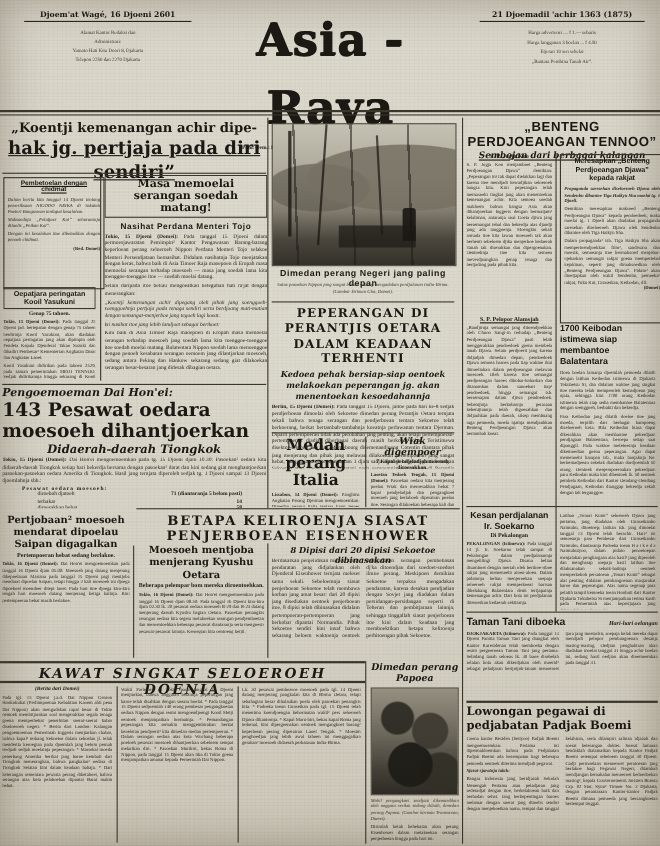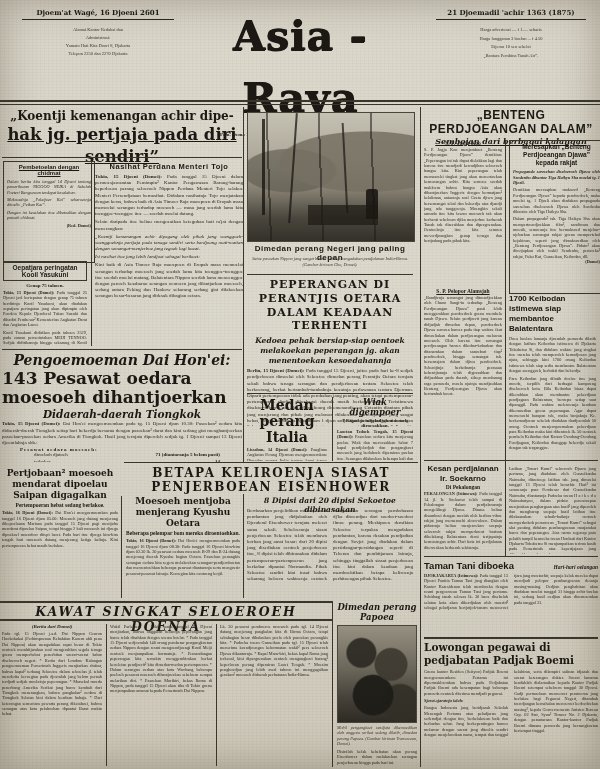--- a/index.html
+++ b/index.html
@@ -73,20 +73,21 @@
 
   <div class="abs box" style="left:3px;top:161px;width:84px;height:96px;padding:2px 3px;overflow:hidden;">
     <div class="sanshead ctr" style="font-size:6px;text-decoration:underline;">Pembetoelan dengan chidmat</div>
     <div class="tiny ital" style="margin-top:3px;">Dalam berita kita tanggal 14 Djoeni tentang pemeriksaan NIGOOO NEIKA di Sekolah Poeteri Bangsawan terdapat kesalahan.</div>
     <div class="tiny ital" style="margin-top:2px;">Maksoednja „Pelatjoer Kai” seharoesnja ditoelis „Peikan Kai”.</div>
     <div class="tiny ital" style="margin-top:2px;">Dengan ini kesalahan itoe dibetoelkan dengan penoeh chidmat.</div>
     <div class="tiny" style="text-align:right;font-weight:bold;margin-top:2px;">(Red. Domei)</div>
   </div>
 
   <div class="abs" style="left:95px;top:159px;width:148px;height:188px;overflow:hidden;">
+    <div class="box serifhead ctr" style="font-size:10px;padding:2px 2px;">Masa memoelai serangan soedah matang!</div>
     <div class="sanshead ctr" style="font-size:7.5px;margin-top:3px;letter-spacing:.5px;">Nasihat Perdana Menteri Tojo</div>
     <div class="bodytxt" style="margin-top:3px;">
       <span class="dateline">Tokio, 15 Djoeni (Domei):</span>
       <span>Pada tanggal 15 Djoeni dalam permoesjawaratan Pemimpin² Kantor Pengawasan Barang-barang keperloean perang seloeroeh Nippon Perdana Menteri Tojo selakoe Menteri Persendjataan bernasihat. Didalam nasihatnja Tojo menjatakan dengan keras, bahwa baik di Asia Timoer Raja maoepoen di Eropah masa memoelai serangan terhadap moesoeh — masa jang soedah lama kita toenggoe-toenggoe itoe — soedah moelai datang.</span>
     </div>
     <div class="bodytxt" style="margin-top:2px;">Selain daripada itoe beliau mengoeatkan keteguhan hati ra'jat dengan menerangkan:</div>
     <div class="bodytxt ital" style="margin-top:2px;">„Koentji kemenangan achir dipegang oleh pihak jang soenggoeh-soenggoehnja pertjaja pada tenaga sendiri serta berdjoang mati-matian dengan semangat-menjerboe jang tegoeh lagi koeat.</div>
     <div class="bodytxt ital" style="margin-top:2px;">Isi nasihat itoe jang lebih landjoet sebagai berikoet:</div>
     <div class="bodytxt" style="margin-top:2px;">Kini baik di Asia Timoer Raja maoepoen di Eropah masa memoelai serangan terhadap moesoeh jang soedah lama kita toenggoe-toenggoe itoe soedah moelai matang. Balatentara Nippon soedah lama menoenggoe dengan penoeh kesabaran serangan oemoem jang dilantjarkan moesoeh, sedang antara Peking dan Hankow sekarang sedang giat dilakoekan serangan besar-besaran jang didesak dibagian oetara.</div>
   </div>
@@ -97,21 +98,21 @@
     <div class="ctr" style="font-size:5px;font-weight:bold;margin-top:2px;">Genap 75 tahoen.</div>
     <div class="tiny" style="margin-top:2px;">
       <span class="dateline">Tokio, 15 Djoeni (Domei):</span>
       <span>Pada tanggal 25 Djoeni jad. bertepatan dengan genap 75 tahoen berdirinja Kooil Yasukuni, akan diadakan oepatjara peringatan jang akan dipimpin oleh Pendeta Kepala Djenderal Takao Suzuki dan dihadiri Pembesar² Kementerian Angkatan Darat dan Angkatan Laoet.</span>
     </div>
     <div class="tiny" style="margin-top:2px;">Kooil Yasukuni didirikan pada tahoen 2529, pada zaman pemerintahan MEIJI TENNOO. Sedjak didirikannja hingga sekarang di Kooil tsb. telah dimoeliakan arwah 212.311 pendjoerit dan pendoedoek perang jang meninggal sedjak tahoen 2602 dalam berbagai peperangan didalam dan diloear negeri.</div>
   </div>
 
   <div class="abs rule" style="left:2px;top:349px;width:240px;height:1px;"></div>
   <div class="abs" style="left:2px;top:352px;width:240px;height:110px;overflow:hidden;">
-    <div class="serifhead ital" style="font-size:14px;text-align:center;">Pengoemoeman Dai Hon'ei:</div>
+    <div class="serifhead ital" style="font-size:10px;">Pengoemoeman Dai Hon'ei:</div>
     <div class="serifhead" style="font-size:17px;line-height:1.1;margin-top:1px;">143 Pesawat oedara moesoeh dihantjoerkan</div>
     <div class="serifhead ital ctr" style="font-size:10.5px;margin-top:2px;">Didaerah-daerah Tiongkok</div>
     <div class="bodytxt" style="margin-top:1px;">
       <span class="dateline">Tokio, 15 Djoeni (Domei):</span>
       <span>Dai Hon'ei mengoemoemkan pada tg. 15 Djoeni djam 10.30: Pasoekan² oedara kita didaerah-daerah Tiongkok setiap hari bekerdja bersama dengan pasoekan² darat dan kini sedang giat menghantjoerkan pasoekan-pasoekan oedara Amerika di Tiongkok. Hasil jang ternjata diperoleh sedjak tg. 1 Djoeni sampai 13 Djoeni djoemlahnja sbb.:</span>
     </div>
     <div style="margin:1px 0 0 18px;width:200px;">
       <div style="font-size:5px;font-weight:bold;letter-spacing:1px;">Pesawat oedara moesoeh:</div>
       <div class="statrow" style="padding-left:14px;">
         <span>diroeboh djatoeh</span>
@@ -196,21 +197,21 @@
     </div>
   </div>
 
   <div class="abs rule" style="left:124px;top:462px;width:294px;height:1px;"></div>
   <div class="abs serifhead ctr" style="left:124px;top:466px;width:294px;font-size:12px;letter-spacing:1.5px;line-height:1.2;">BETAPA KELIROENJA SIASAT PENJERBOEAN EISENHOWER</div>
   <div class="abs serifhead ital ctr" style="left:247px;top:496px;width:166px;font-size:7.5px;">8 Dipisi dari 20 dipisi Sekoetoe dibinasakan</div>
   <div class="abs bodytxt cols2" style="left:247px;top:508px;width:166px;height:90px;">Berdasarkan penjelidikan militer, siasat pendaratan jang didjalankan oleh Djenderal Eisenhower ternjata meleset sama sekali. Sebeloemnja siasat penjerboean Sekoetoe telah membawa korban jang amat besar: dari 20 dipisi jang disediakan oentoek penjerboean itoe, 8 dipisi telah dibinasakan didalam pertempoeran-pertempoeran jang berkobar dipantai Normandia. Pihak Sekoetoe sendiri kini insaf bahwa sekarang beloem waktoenja oentoek mengadakan serangan pembebasan dj'ka ditoendjau dari soedoet-soedoet ilmoe perang. Meskipoen demikian Sekoetoe terpaksa mengadakan pendaratan, karena desakan pendjadian dengan Sovjet jang diadakan dalam persidangan-persidangan seperti di Teheran dan pembitjaraan lainnja, sehingga tinggallah siasat penjerboean itoe kini dalam keadaan jang memboektikan betapa keliroenja perhitoengan pihak Sekoetoe.</div>
 
   <div class="abs rule" style="left:420px;top:107px;width:1px;height:660px;"></div>
 
-  <div class="abs sanshead ctr" style="left:424px;top:108px;width:174px;font-size:12px;letter-spacing:.5px;">„BENTENG PERDJOEANGAN DALAM”</div>
+  <div class="abs sanshead ctr" style="left:424px;top:108px;width:174px;font-size:12px;letter-spacing:.5px;">„BENTENG PERDJOEANGAN TENNOO”</div>
   <div class="abs serifhead ital ctr" style="left:424px;top:136px;width:174px;font-size:8px;text-decoration:underline;">Sembojan dari berbagai kalangan</div>
 
   <div class="abs" style="left:424px;top:140px;width:78px;height:144px;overflow:hidden;">
     <div class="ctr" style="font-size:5.5px;font-weight:bold;">S. P. Jogja Koo</div>
     <div class="tiny" style="margin-top:1px;">S. P. Jogja Koo menjamboet „Benteng Perdjoeangan Djawa” demikian: „Peperangan ini tak dapat dielakkan lagi dan karena itoe mendjadi kewadjiban seloeroeh bangsa kita. Kini peperangan telah memasoeki tingkat jang akan menentoekan kemenangan achir. Kita semoea soedah makloem bahwa bangsa Asia akan dihantjoerkan Inggeris dengan bermatjam² kelaliman, antaranja soal Goeta djiwa jang bersemangat tebal dan bekerdja atas djandji jang ada tanggoenja. Moengkin sekali armada itoe kita lawan moesoeh tak akan berhenti sebeloem djika menjerboe kedaerah Tanah tak diserahkan dan dipergoenakan. Oentoeknja itoe kita semoea meverdjoangkan genap tenaga dan bertjadang pada pihak kita.</div>
   </div>
   <div class="abs" style="left:424px;top:288px;width:78px;height:170px;overflow:hidden;">
     <div class="ctr" style="font-size:5.5px;font-weight:bold;text-decoration:underline;">S. P. Pelopor Alamsjah</div>
     <div class="tiny" style="margin-top:1px;">„Bandjirnja semangat jang ditoendjoekkan oleh Chuoo Sangi-in terhadap „Benteng Perdjoeangan Djawa” pasti lebih menggerakkan pendoedoek goena membela tanah Djawa. Selain perdjoerit jang karena didjadjah dimedan depan, pendoedoek Djawa semoea haroes pada tiap waktoe ikut dimoeliakan dalam perdjoeangan melawan moesoeh. Oleh karena itoe semangat perdjoeangan haroes dikobar-kobarkan dan ditanamkan dalam sanoebari tiap² pendoedoek, hingga semangat tsb. bersemajam dalam djiwa pendoedoek. Sebentjinja berkobarnja perasaan kebentjiannja telah digoesahkan dan didjauhkan pada daerah, silsep membuang raga pemoeda, moela njatnja mendjauhkan Benteng Perdjoeangan Djawa akan bertambah koeat.</div>
   </div>

